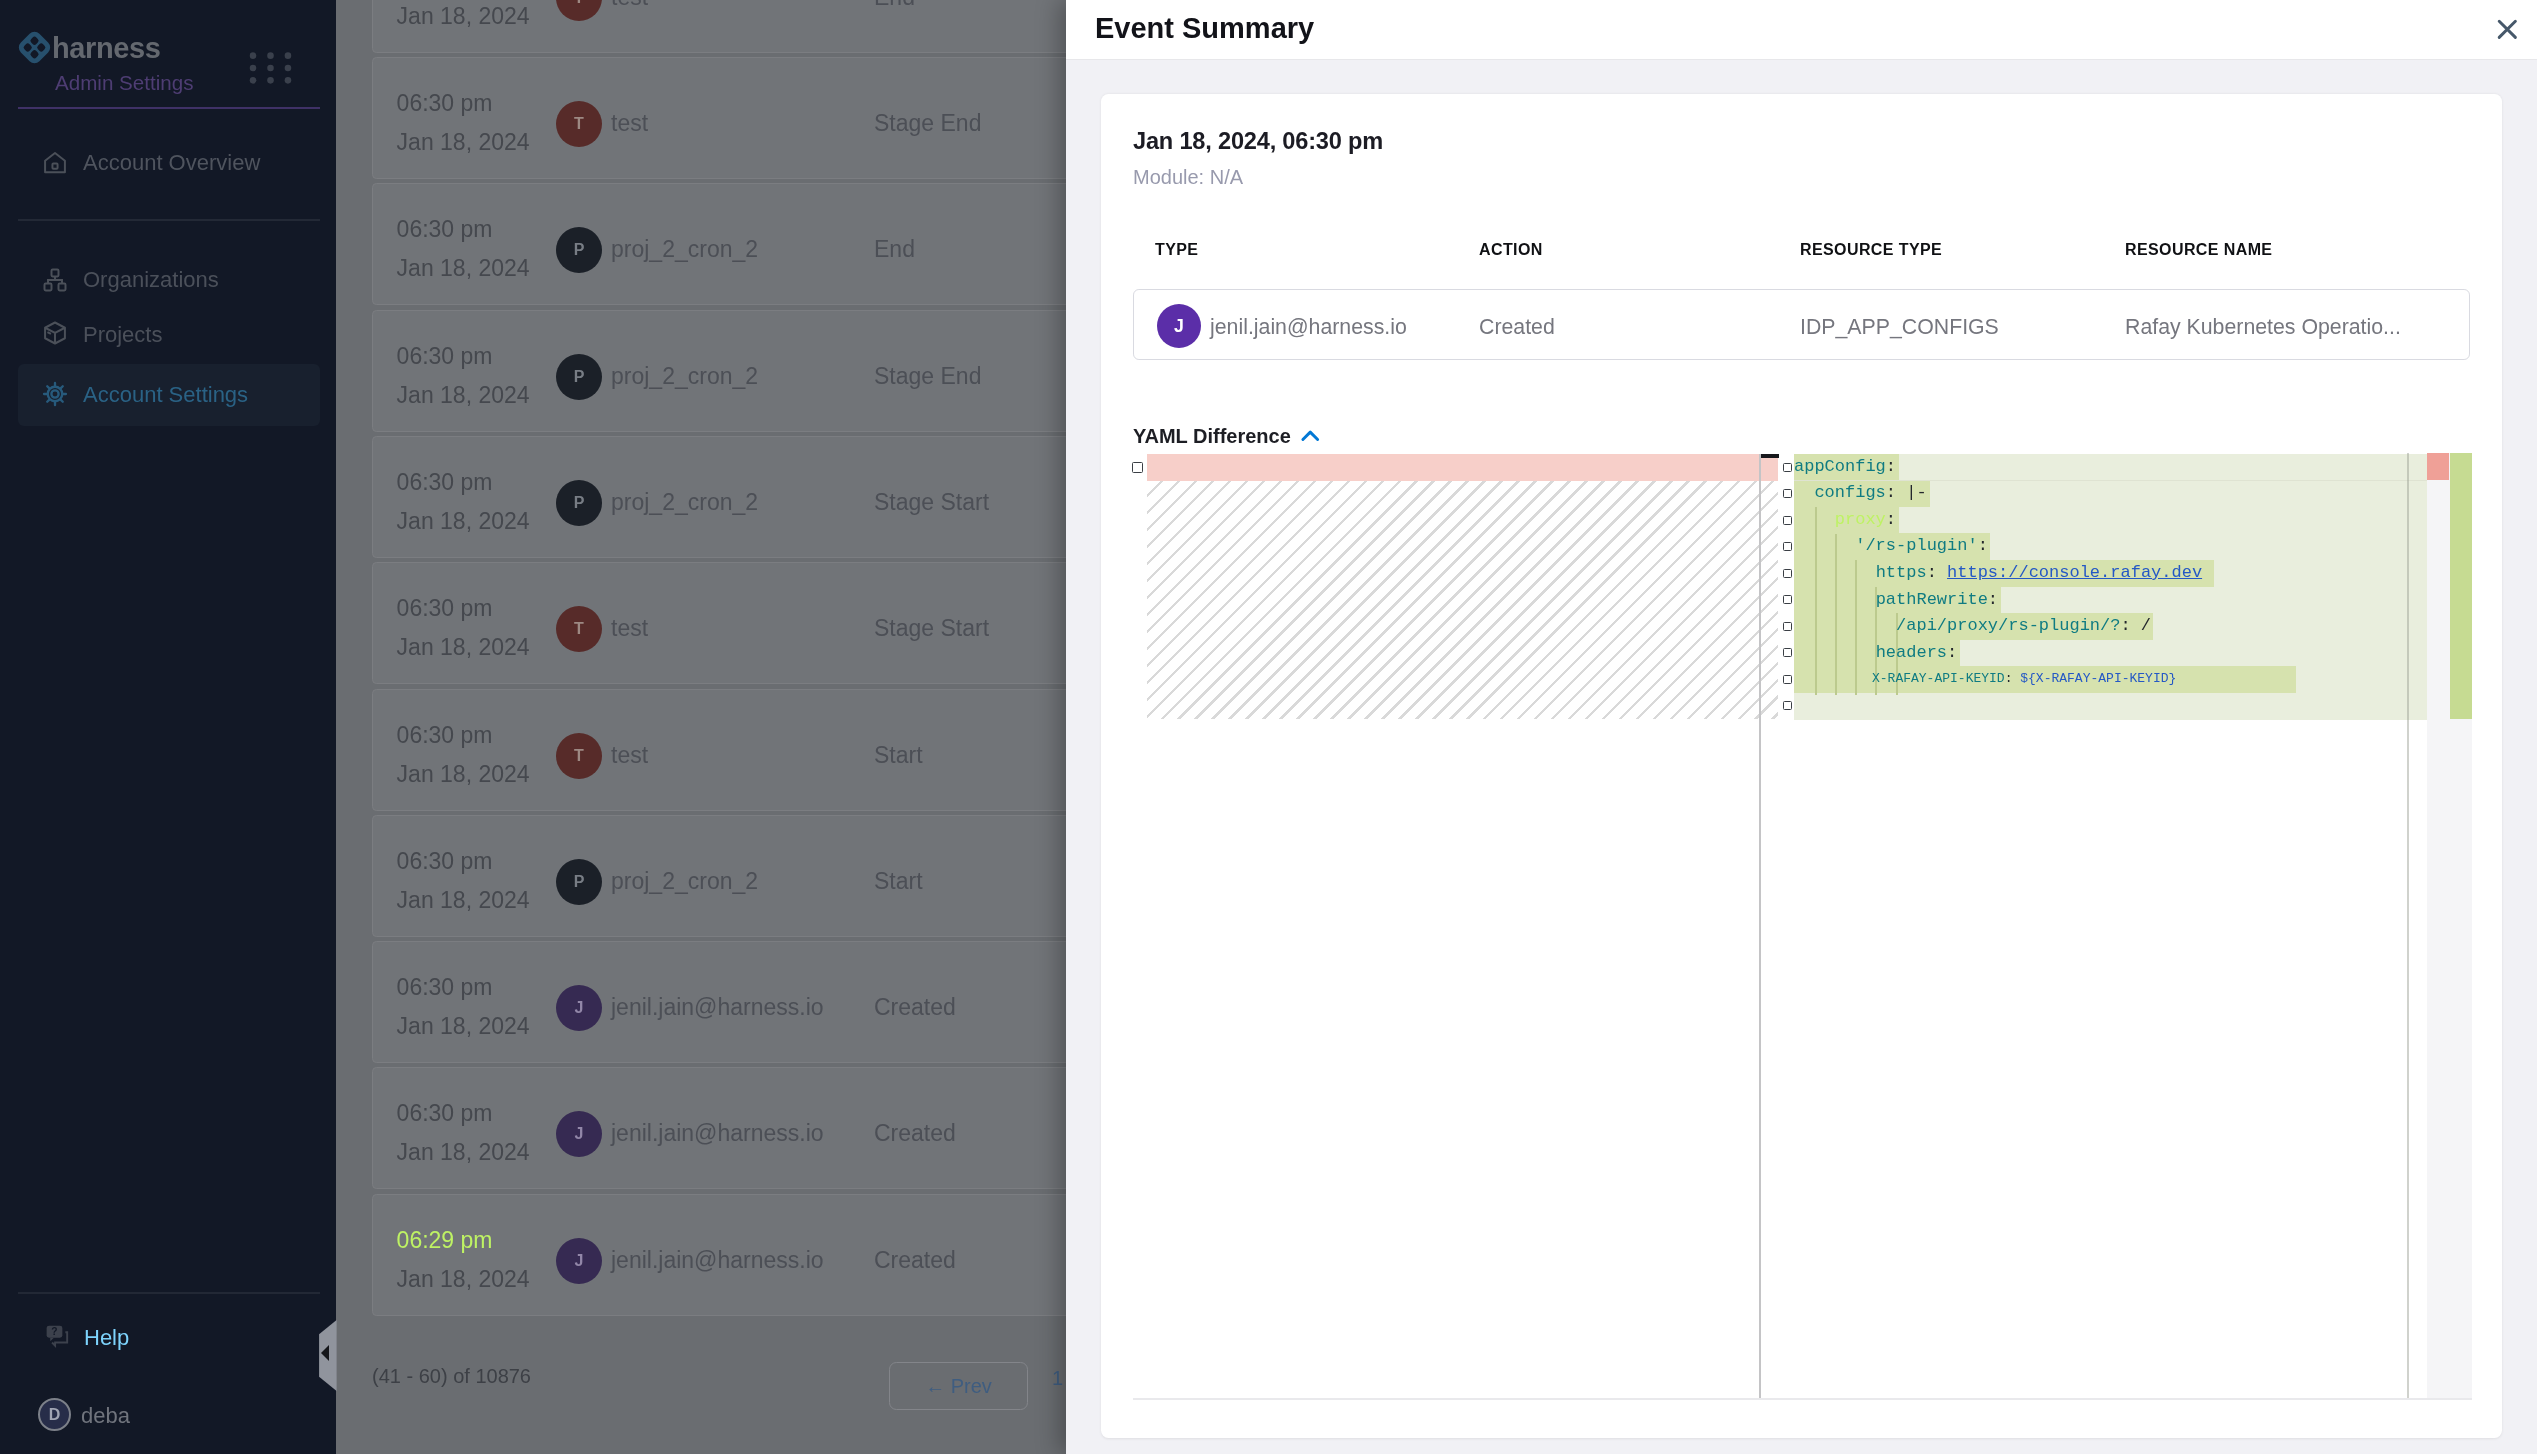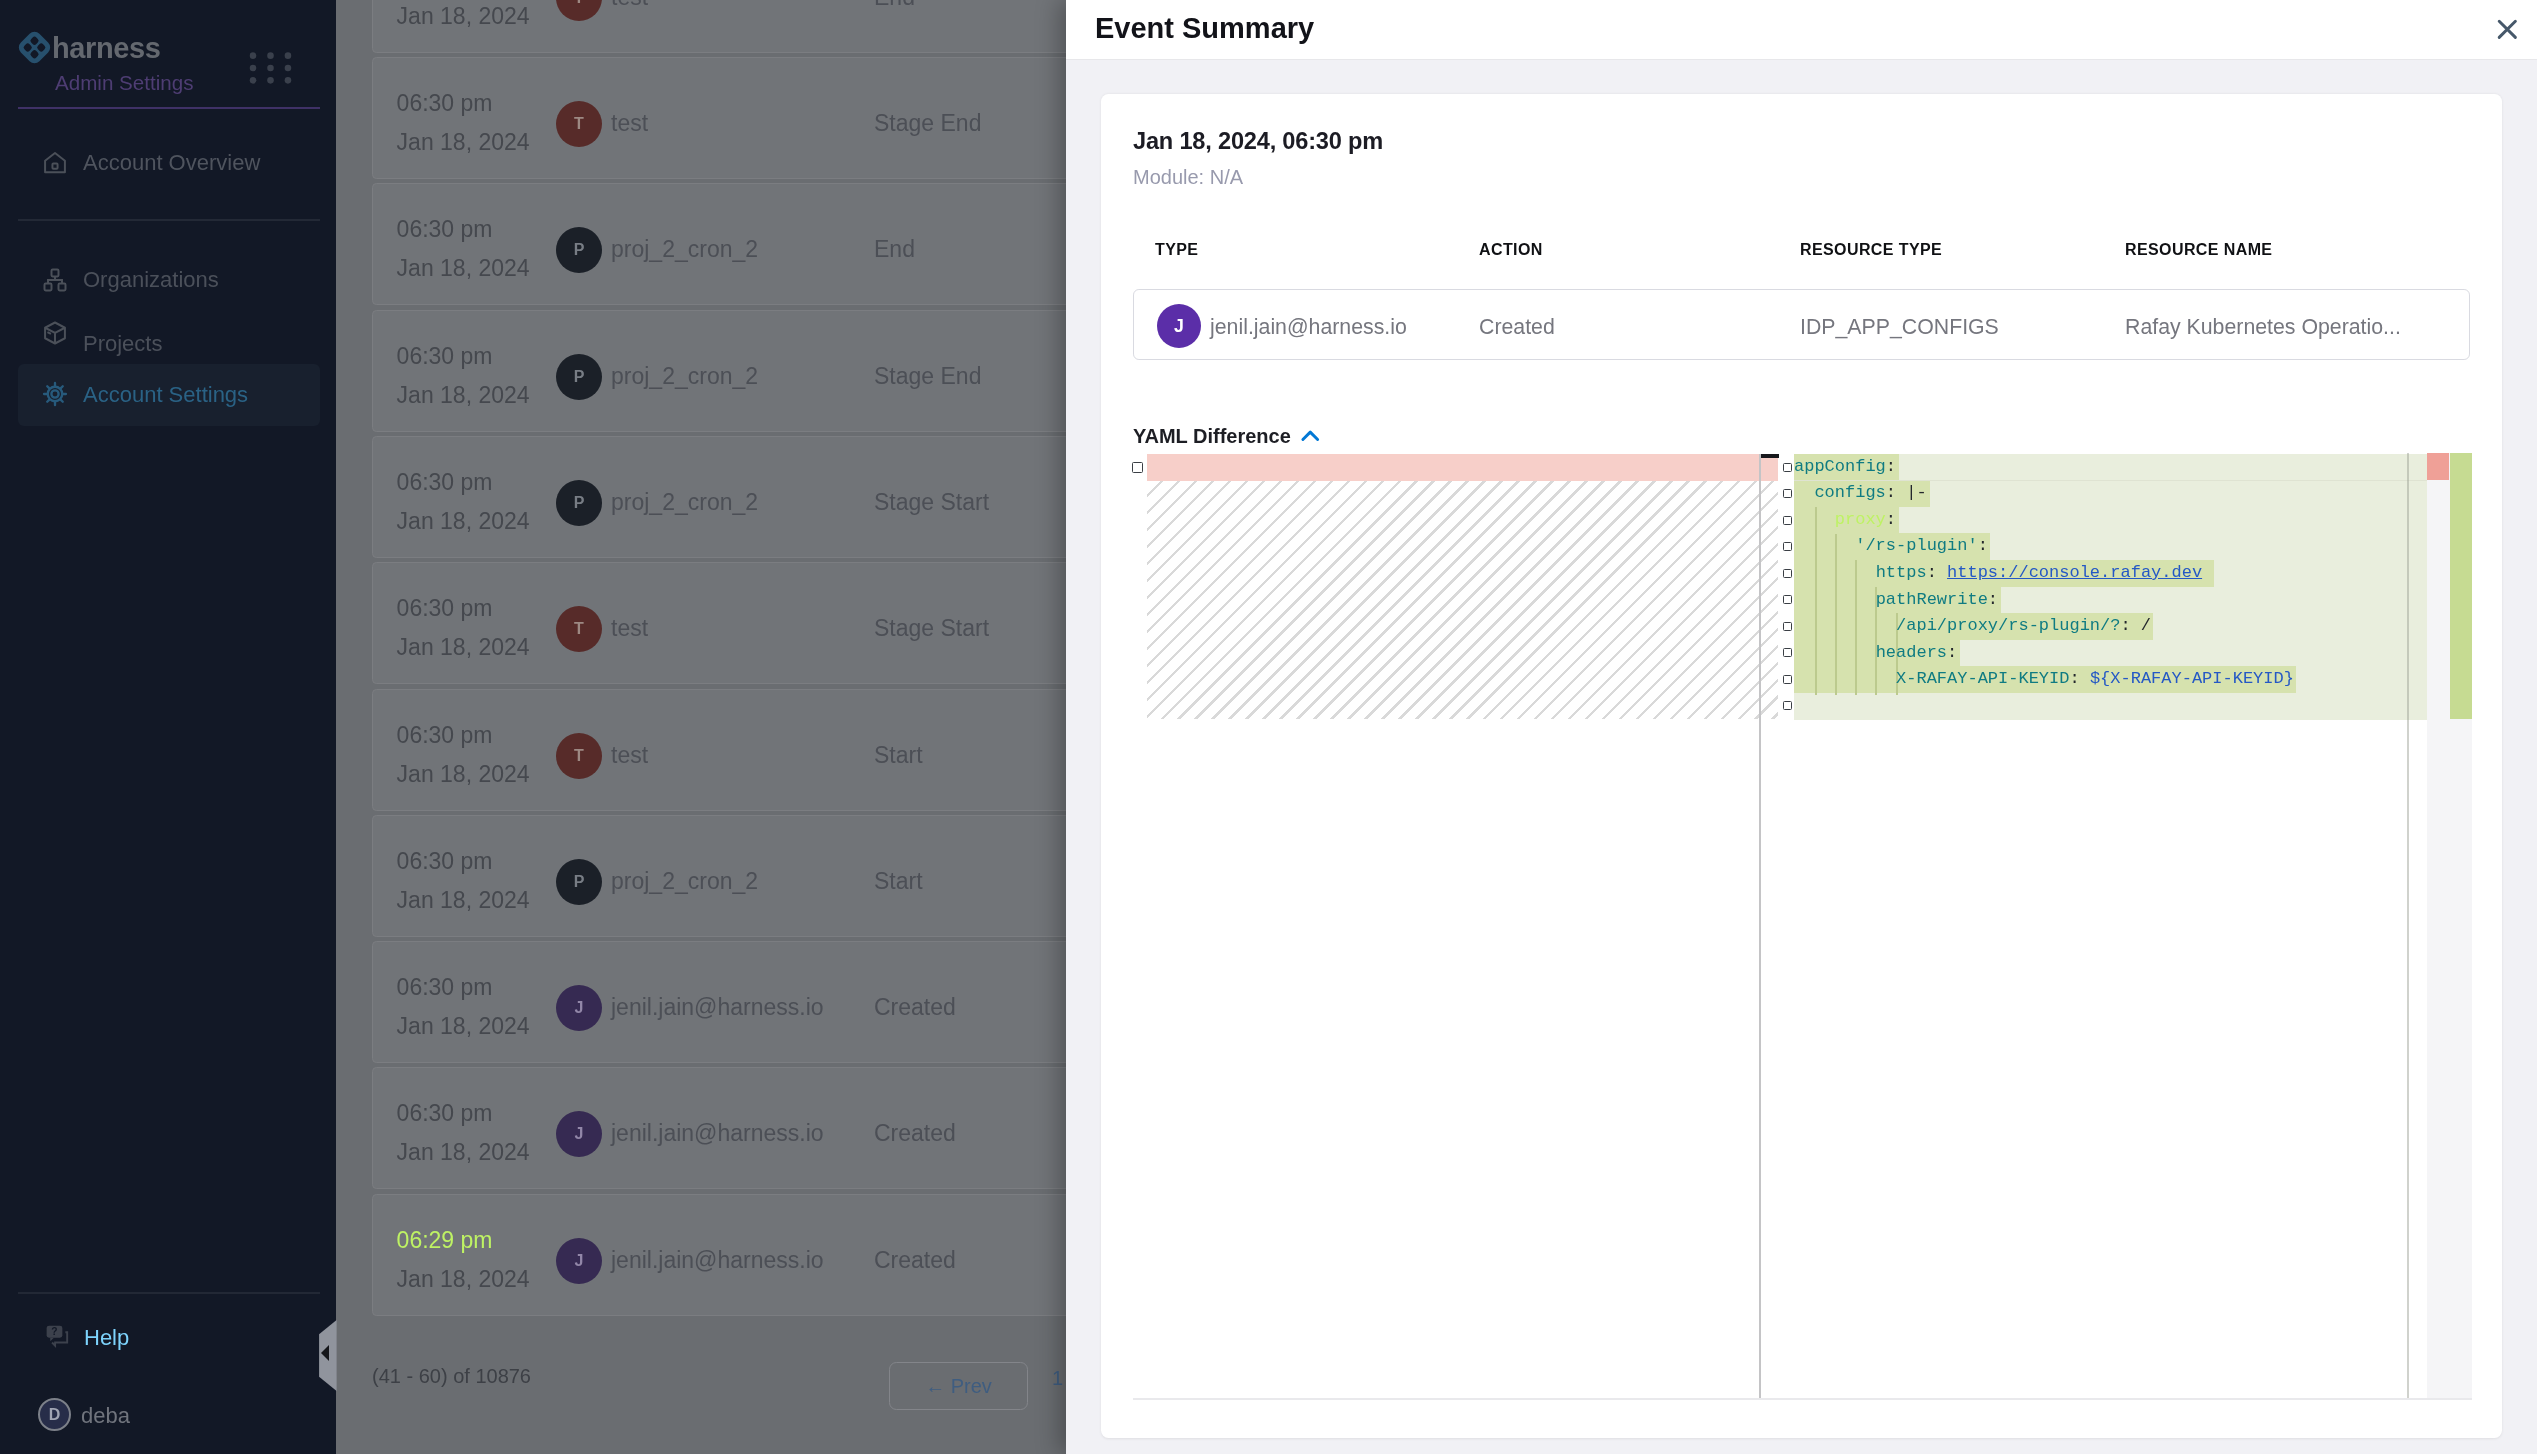--- a/index.html
+++ b/index.html
@@ -123,21 +123,21 @@
 <rect x="3" y="15" width="6" height="6" rx="1" fill="none" stroke="#4b5059" stroke-width="1.7"></rect>
 <rect x="15" y="15" width="6" height="6" rx="1" fill="none" stroke="#4b5059" stroke-width="1.7"></rect>
 <path d="M12 9 L12 12 M6 15 L6 12 L18 12 L18 15" fill="none" stroke="#4b5059" stroke-width="1.7"></path>
     </svg>
 <div class="ab" style="left:83px;top:267px;font-size:22px;color:#4b505a;">Organizations</div>
 <svg class="ab" style="left:41px;top:319px;" width="28" height="28" viewBox="0 0 24 24">
 <path d="M12 3 L20.5 7.5 L20.5 16.5 L12 21 L3.5 16.5 L3.5 7.5 Z" fill="none" stroke="#4b5059" stroke-width="1.7" stroke-linejoin="round"></path>
 <path d="M3.5 7.5 L12 12 L20.5 7.5 M12 12 L12 21" fill="none" stroke="#4b5059" stroke-width="1.7"></path>
 <path d="M5.5 11.2 L8.5 12.8" fill="none" stroke="#4b5059" stroke-width="1.7"></path>
     </svg>
-<div class="ab" style="left:83px;top:331px;font-size:22px;color:#4b505a;">Projects</div>
+<div class="ab" style="left:83px;top:322px;font-size:22px;color:#4b505a;">Projects</div>
 <div class="ab" style="left:17.7px;top:364px;width:302px;height:62px;background:#18202e;border-radius:5.9px;"></div>
 <svg class="ab" style="left:41px;top:380px;" width="28" height="28" viewBox="0 0 24 24">
 <g fill="none" stroke="#275a7c" stroke-width="2" stroke-linecap="round">
 <circle cx="12" cy="12" r="3.1"></circle>
 <circle cx="12" cy="12" r="6.2"></circle>
 <line x1="12" y1="2.6" x2="12" y2="5.2" transform="rotate(0 12 12)"></line>
         <line x1="12" y1="2.6" x2="12" y2="5.2" transform="rotate(45 12 12)"></line>
         <line x1="12" y1="2.6" x2="12" y2="5.2" transform="rotate(90 12 12)"></line>
         <line x1="12" y1="2.6" x2="12" y2="5.2" transform="rotate(135 12 12)"></line>
         <line x1="12" y1="2.6" x2="12" y2="5.2" transform="rotate(180 12 12)"></line>
@@ -206,21 +206,21 @@
 <div class="ab" style="left:1875px;top:587px;width:1.5px;height:108px;background:#bcca8e;"></div>
 <div class="ab" style="left:1896px;top:613px;width:1.5px;height:82px;background:#bcca8e;"></div>
 <div class="ab" style="left:1794px;top:454px;width:633px;height:26.6px;font-family:'Liberation Mono',monospace;font-size:17px;line-height:26.6px;white-space:pre;"><span style="color:#0f7b82">appConfig</span><span style="color:#23272c">:</span></div>
 <div class="ab" style="left:1794px;top:480px;width:633px;height:26.6px;font-family:'Liberation Mono',monospace;font-size:17px;line-height:26.6px;white-space:pre;">&nbsp;&nbsp;<span style="color:#0f7b82">configs</span><span style="color:#23272c">:</span><span style="color:#23272c"> |-</span></div>
 <div class="ab" style="left:1794px;top:507px;width:633px;height:26.6px;font-family:'Liberation Mono',monospace;font-size:17px;line-height:26.6px;white-space:pre;">&nbsp;&nbsp;&nbsp;&nbsp;<span style="color:#bef264">proxy</span><span style="color:#23272c">:</span></div>
 <div class="ab" style="left:1794px;top:533px;width:713px;height:26.6px;font-family:'Liberation Mono',monospace;font-size:17px;line-height:26.6px;white-space:pre;">&nbsp;&nbsp;&nbsp;&nbsp;&nbsp;&nbsp;<span style="color:#0f7b82">'/rs-plugin'</span><span style="color:#23272c">:</span></div>
 <div class="ab" style="left:1794px;top:560px;width:633px;height:26.6px;font-family:'Liberation Mono',monospace;font-size:17px;line-height:26.6px;white-space:pre;">&nbsp;&nbsp;&nbsp;&nbsp;&nbsp;&nbsp;&nbsp;&nbsp;<span style="color:#0f7b82">https</span><span style="color:#23272c">:</span> <span style="color:#2458c5;text-decoration:underline;margin-top:11px;">https://console.rafay.dev</span></div>
 <div class="ab" style="left:1794px;top:587px;width:633px;height:26.6px;font-family:'Liberation Mono',monospace;font-size:17px;line-height:26.6px;white-space:pre;">&nbsp;&nbsp;&nbsp;&nbsp;&nbsp;&nbsp;&nbsp;&nbsp;<span style="color:#0f7b82">pathRewrite</span><span style="color:#23272c">:</span></div>
 <div class="ab" style="left:1794px;top:613px;width:633px;height:26.6px;font-family:'Liberation Mono',monospace;font-size:17px;line-height:26.6px;white-space:pre;">&nbsp;&nbsp;&nbsp;&nbsp;&nbsp;&nbsp;&nbsp;&nbsp;&nbsp;&nbsp;<span style="color:#0f7b82">/api/proxy/rs-plugin/?</span><span style="color:#23272c">:</span><span style="color:#23272c"> /</span></div>
 <div class="ab" style="left:1794px;top:640px;width:676px;height:26.6px;font-family:'Liberation Mono',monospace;font-size:17px;line-height:26.6px;white-space:pre;">&nbsp;&nbsp;&nbsp;&nbsp;&nbsp;&nbsp;&nbsp;&nbsp;<span style="color:#0f7b82">headers</span><span style="color:#23272c">:</span></div>
-<div class="ab" style="left:1794px;top:666px;width:633px;height:26.6px;font-family:'Liberation Mono',monospace;font-size:17px;line-height:26.6px;white-space:pre;">&nbsp;&nbsp;&nbsp;&nbsp;&nbsp;&nbsp;&nbsp;&nbsp;&nbsp;&nbsp;<span style="color:#0f7b82">X-RAFAY-API-KEYID</span><span style="color:#23272c">:</span> <span style="color:#2458c5">${X-RAFAY-API-KEYID}</span></div>
+<div class="ab" style="left:1794px;top:666px;width:633px;height:26.6px;font-family:'Liberation Mono',monospace;font-size:13px;line-height:26.6px;white-space:pre;">&nbsp;&nbsp;&nbsp;&nbsp;&nbsp;&nbsp;&nbsp;&nbsp;&nbsp;&nbsp;<span style="color:#0f7b82">X-RAFAY-API-KEYID</span><span style="color:#23272c">:</span> <span style="color:#2458c5">${X-RAFAY-API-KEYID}</span></div>
 <div class="ab" style="left:1783px;top:463px;width:7.4px;height:7.4px;background:#fff;border:1.5px solid #3a3f45;border-radius:1.5px;"></div>
 <div class="ab" style="left:1783px;top:489px;width:7.4px;height:7.4px;background:#fff;border:1.5px solid #3a3f45;border-radius:1.5px;"></div>
 <div class="ab" style="left:1783px;top:516px;width:7.4px;height:7.4px;background:#fff;border:1.5px solid #3a3f45;border-radius:1.5px;"></div>
 <div class="ab" style="left:1783px;top:542px;width:7.4px;height:7.4px;background:#fff;border:1.5px solid #3a3f45;border-radius:1.5px;"></div>
 <div class="ab" style="left:1783px;top:569px;width:7.4px;height:7.4px;background:#fff;border:1.5px solid #3a3f45;border-radius:1.5px;"></div>
 <div class="ab" style="left:1783px;top:595px;width:7.4px;height:7.4px;background:#fff;border:1.5px solid #3a3f45;border-radius:1.5px;"></div>
 <div class="ab" style="left:1783px;top:622px;width:7.4px;height:7.4px;background:#fff;border:1.5px solid #3a3f45;border-radius:1.5px;"></div>
 <div class="ab" style="left:1783px;top:648px;width:7.4px;height:7.4px;background:#fff;border:1.5px solid #3a3f45;border-radius:1.5px;"></div>
 <div class="ab" style="left:1783px;top:675px;width:7.4px;height:7.4px;background:#fff;border:1.5px solid #3a3f45;border-radius:1.5px;"></div>
 <div class="ab" style="left:1783px;top:701px;width:7.4px;height:7.4px;background:#fff;border:1.5px solid #3a3f45;border-radius:1.5px;"></div>

